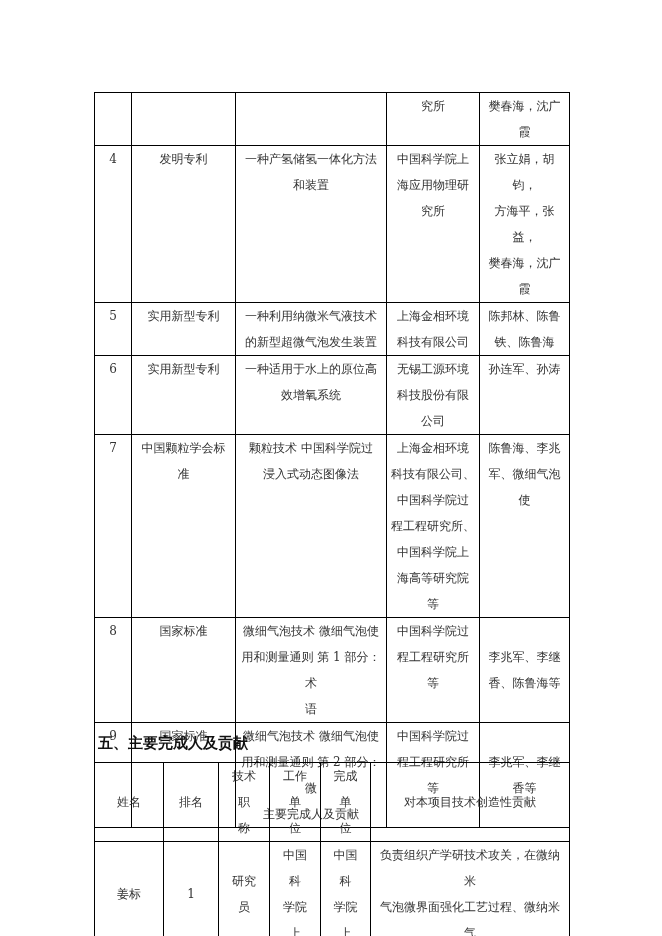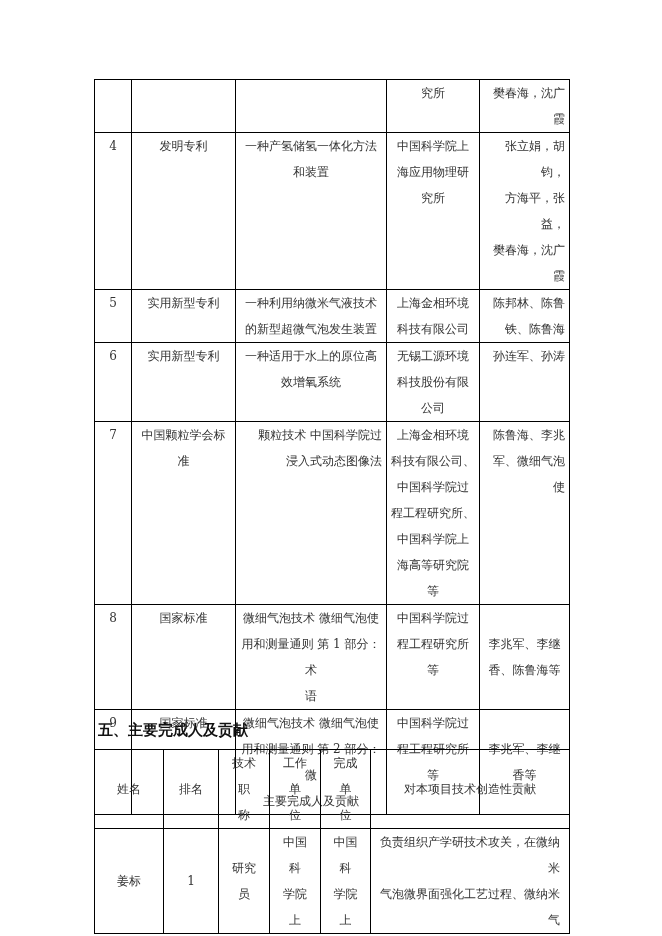--- a/index.html
+++ b/index.html
@@ -1,33 +1,33 @@
 <!DOCTYPE html>
 <html><head>
 <meta charset="utf-8">
 <style>
   html, body { margin: 0; padding: 0; background: #ffffff; }
   body {
     width: 662px; height: 936px; position: relative; overflow: hidden;
     font-family: "DejaVu Serif", "Liberation Serif", serif;
     color: #222;
   }
-  .page { position: absolute; left: 0; top: 0; width: 662px; height: 888px; background:#fff; }
+  .page { position: absolute; left: 0; top: 13px; width: 662px; height: 888px; background:#fff; }
   table { border-collapse: collapse; position: absolute; table-layout: fixed; }
   td {
     border: 1px solid #000;
     font-size: 12px;
     line-height: 26px;
     vertical-align: top;
     padding: 0 4px;
     color: #333;
     word-break: break-all;
   }
   td.c { text-align: center; }
-  td.l { text-align: right; }
+  td.l { text-align: center; }
   td.mid { vertical-align: middle; }
   .line { display: block; }
   #t1 { left: 94px; top: 79px; width: 475px; }
   #t2 { left: 94px; top: 749px; width: 475px; }
   #t2 td { line-height: 26px; font-size: 12px; padding: 0 9px; }
   .heading {
     position: absolute; left: 98px; top: 721px;
     font-family: "DejaVu Sans", "Liberation Sans", sans-serif;
     font-weight: bold; font-size: 15px; color: #111;
     letter-spacing: 0px;

